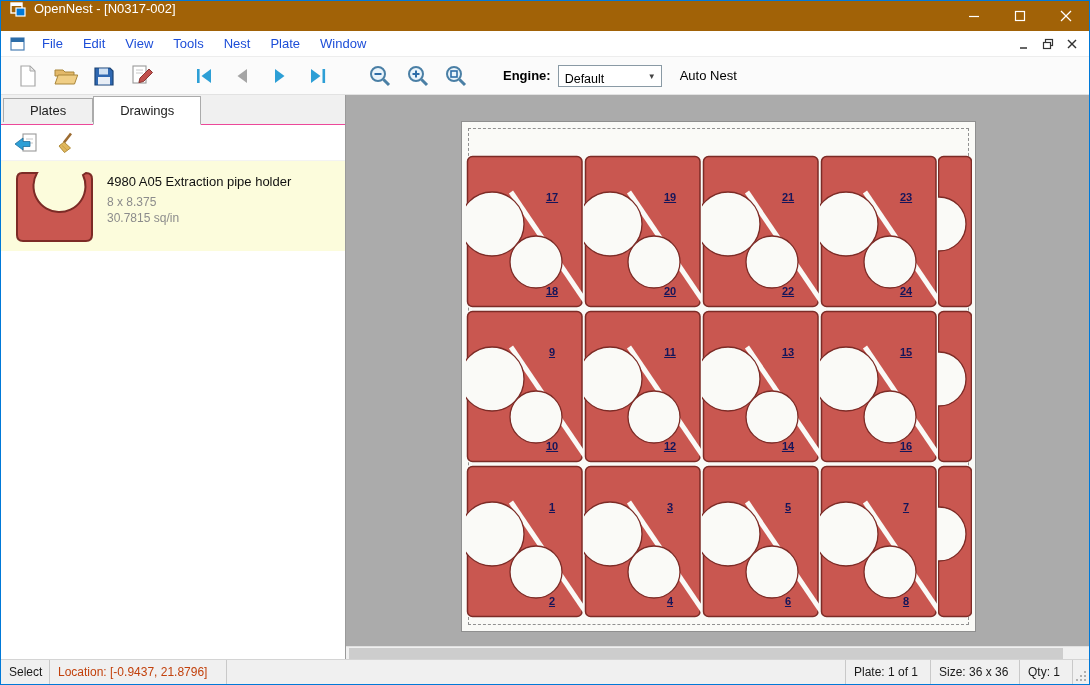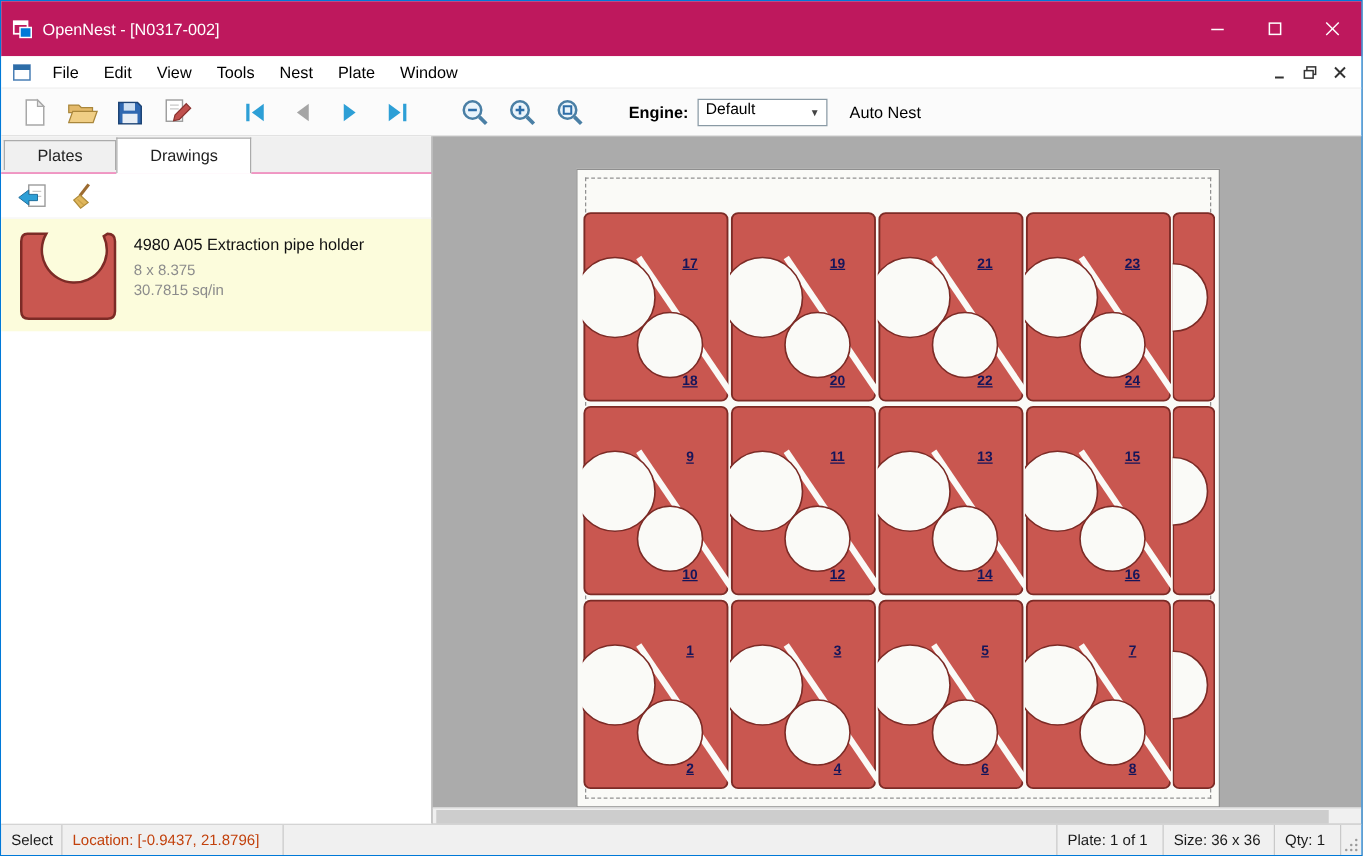--- a/index.html
+++ b/index.html
@@ -1,39 +1,39 @@
 <!DOCTYPE html>
 <html><head>
 <meta charset="utf-8">
 <style>
   *{box-sizing:border-box;margin:0;padding:0}
   html,body{width:1090px;height:685px}
   body{font-family:"Liberation Sans",sans-serif;background:#666;overflow:hidden}
   .window{width:1090px;height:685px;border:1px solid #0079D8;display:flex;flex-direction:column;background:#fff;position:relative}
 
   
-  .titlebar{height:44px;background:#be185d;display:flex;align-items:center;color:#fff;flex:0 0 auto}
+  .titlebar{height:30px;background:#a16207;display:flex;color:#fff;flex:0 0 auto}
   .titlebar .app-icon{margin:0 8px 0 9px;display:flex}
   .titlebar .title{font-size:13px}
   .win-btns{margin-left:auto;display:flex;height:100%}
   .win-btn{width:46px;height:100%;display:flex;align-items:center;justify-content:center}
 
   
-  .menubar{height:26px;background:#fff;display:flex;align-items:center;font-size:13px;color:#000000;border-bottom:1px solid #ededed;flex:0 0 auto}
+  .menubar{height:26px;background:#fff;display:flex;align-items:center;font-size:13px;color:#1d4ed8;border-bottom:1px solid #ededed;flex:0 0 auto}
   .mdi-icon{margin:0 6px 0 9px;display:flex}
   .menu-item{padding:0 10px;height:100%;display:flex;align-items:center;cursor:default}
   .mdi-btns{margin-left:auto;display:flex;align-items:center;gap:6px;padding-right:8px}
   .mdi-btn{width:18px;height:16px;display:flex;align-items:center;justify-content:center}
 
   
   .toolbar{height:38px;background:#fbfbfb;border-bottom:1px solid #e2e2e2;display:flex;align-items:center;padding-left:12px;flex:0 0 auto}
   .tbtn{width:30px;height:30px;display:flex;align-items:center;justify-content:center;margin-right:8px}
   .grp{margin-left:24px;display:flex}
   .engine-label{font-size:13px;font-weight:bold;margin-left:24px;margin-right:7px}
-  .combo{width:104px;height:22px;border:1px solid #8a9aa5;background:#fff;display:flex;align-items:flex-start;font-size:12.5px;padding-left:6px;position:relative}
+  .combo{width:104px;height:22px;border:1px solid #8a9aa5;background:#fff;display:flex;align-items:flex-end;font-size:12.5px;padding-left:6px;position:relative}
   .combo .caret{position:absolute;right:5px;top:6px;font-size:8px;color:#444}
   .autonest{font-size:13px;margin-left:18px}
 
   
   .main{flex:1;display:flex;min-height:0}
   .sidebar{width:345px;background:#fff;border-right:1px solid #9a9a9a;display:flex;flex-direction:column;flex:0 0 auto}
   .tabstrip{height:30px;background:#f0f0f0;display:flex;align-items:center;padding-left:2px;border-bottom:1px solid #ec4899}
   .tab{padding:0 26px;display:flex;align-items:center;justify-content:center;font-size:13px;border:1px solid #ababab;border-bottom:none;background:#f0f0f0;height:24px;color:#222}
   .tab.active{background:#fff;height:29px;margin-bottom:-1px;z-index:2;border-bottom:1px solid #fff}
   .panel-toolbar{height:36px;display:flex;align-items:center;gap:12px;padding:0 10px;background:#fff;border-bottom:1px solid #f3f3f3}

